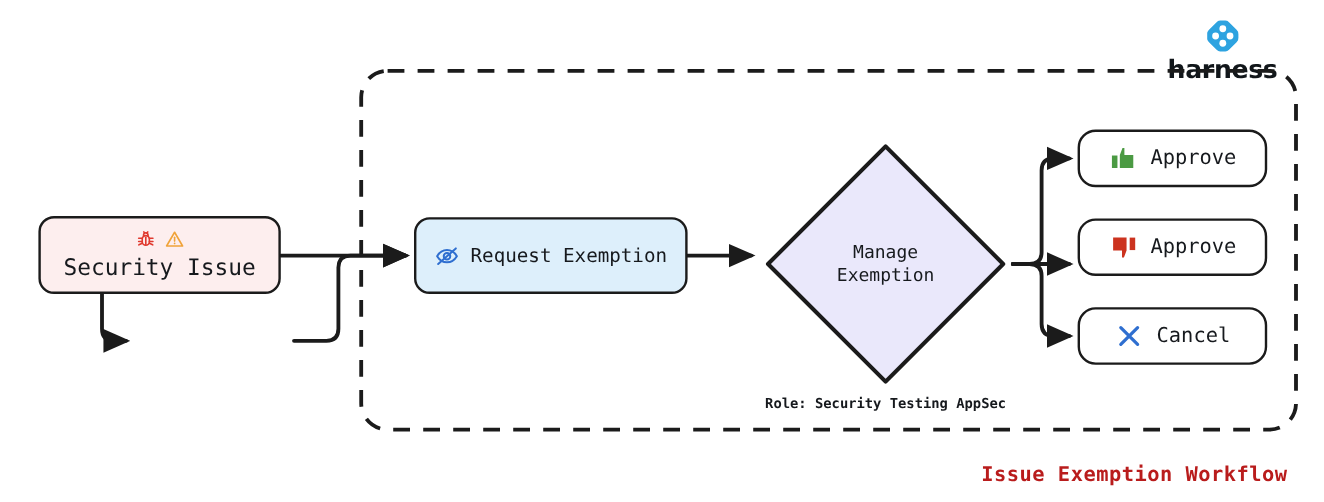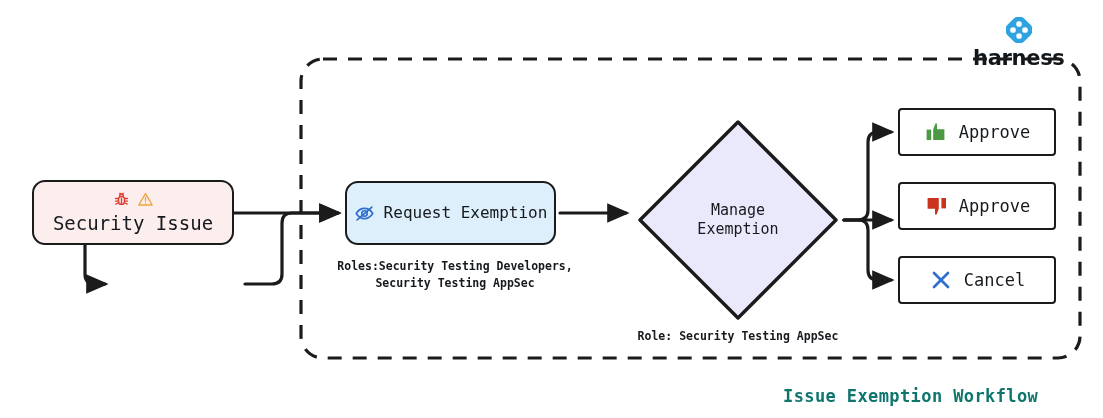--- a/index.html
+++ b/index.html
@@ -69,33 +69,33 @@
   #node-security-issue .node-label { font-size: 19px; }
   .icon-row { display: flex; align-items: center; gap: 7px; height: 18px; }
 
   #node-occurrences {
     left: 112px; top: 263px; width: 133px; height: 41px;
     background: #fdf2dd;
   }
   #node-occurrences .node-label { font-size: 14.5px; }
 
   #node-request-exemption {
-    left: 345px; top: 181px; width: 211px; height: 64px;
+    left: 345px; top: 181px; width: 228px; height: 64px;
     background: #ddeffb;
     flex-direction: row;
     gap: 9px;
   }
   #node-request-exemption .node-label { font-size: 16px; }
 
   .action-node {
     width: 158px; height: 48px;
     background: #ffffff;
     flex-direction: row;
     gap: 11px;
-    border-radius: 4px;
+    border-radius: 15px;
   }
   .action-node .node-label { font-size: 17px; }
   #node-approve { left: 898px; top: 108px; }
   #node-reject  { left: 898px; top: 182px; }
   #node-cancel  { left: 898px; top: 256px; }
 
   
   #node-manage-exemption {
     position: absolute;
     left: 632px; top: 114px;
@@ -127,25 +127,25 @@
     line-height: 1.45;
     white-space: pre-line;
   }
   #caption-request-roles { left: 335px; top: 258px; width: 240px; }
   #caption-manage-role   { left: 618px; top: 328px; width: 240px; }
 
   #workflow-title {
     position: absolute;
     left: 783px; top: 386px;
     width: 290px;
-    text-align: left;
+    text-align: right;
     font-family: "DejaVu Sans Mono", monospace;
     font-size: 17px;
     font-weight: 700;
-    color: #0f766e;
+    color: #b91c1c;
     letter-spacing: 0.4px;
   }
 
   .icon { display: block; flex: none; }
 </style>
 </head>
 <body>
 
 <div id="canvas">
 
@@ -214,22 +214,20 @@
     <svg class="icon" width="21" height="21" viewBox="0 0 24 24">
       <g fill="none" stroke="#2f6fd0" stroke-width="1.9" stroke-linecap="round" stroke-linejoin="round">
         <path d="M2.6 12 C4.9 8.2 8.3 6.2 12 6.2 C15.7 6.2 19.1 8.2 21.4 12 C19.1 15.8 15.7 17.8 12 17.8 C8.3 17.8 4.9 15.8 2.6 12 Z"></path>
         <circle cx="12" cy="12" r="3.1"></circle>
         <path d="M3.6 19.4 L20.4 4.6"></path>
       </g>
     </svg>
     <span class="node-label">Request Exemption</span>
   </div>
 
-  <div class="caption" id="caption-request-roles">Roles:Security Testing Developers,
-Security Testing AppSec</div>
 
   <div id="node-manage-exemption">
     <svg class="layer" style="width:212px;height:212px" viewBox="0 0 212 212">
       <path d="M 106 8 L 204 106 L 106 204 L 8 106 Z" fill="#eae8fb" stroke="#1b1b1b" stroke-width="3.4" stroke-linejoin="round" vector-effect="non-scaling-stroke" style="stroke-linejoin:round"></path>
     </svg>
     <div class="diamond-text">Manage
 Exemption</div>
   </div>
 
   <div class="caption" id="caption-manage-role">Role: Security Testing AppSec</div>

